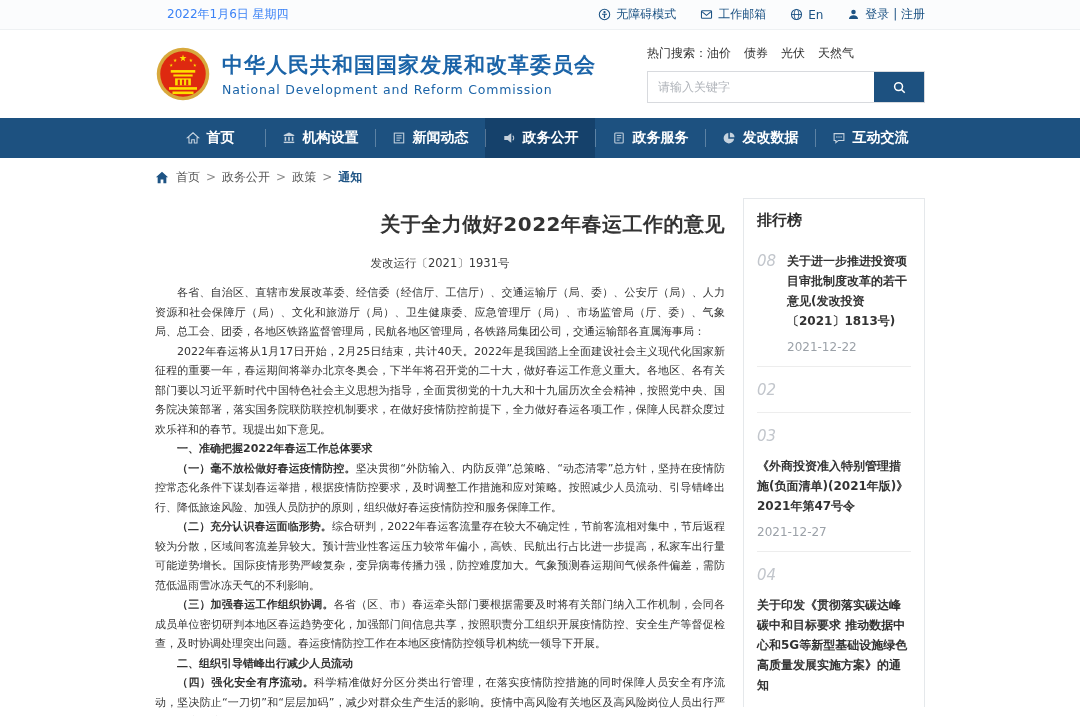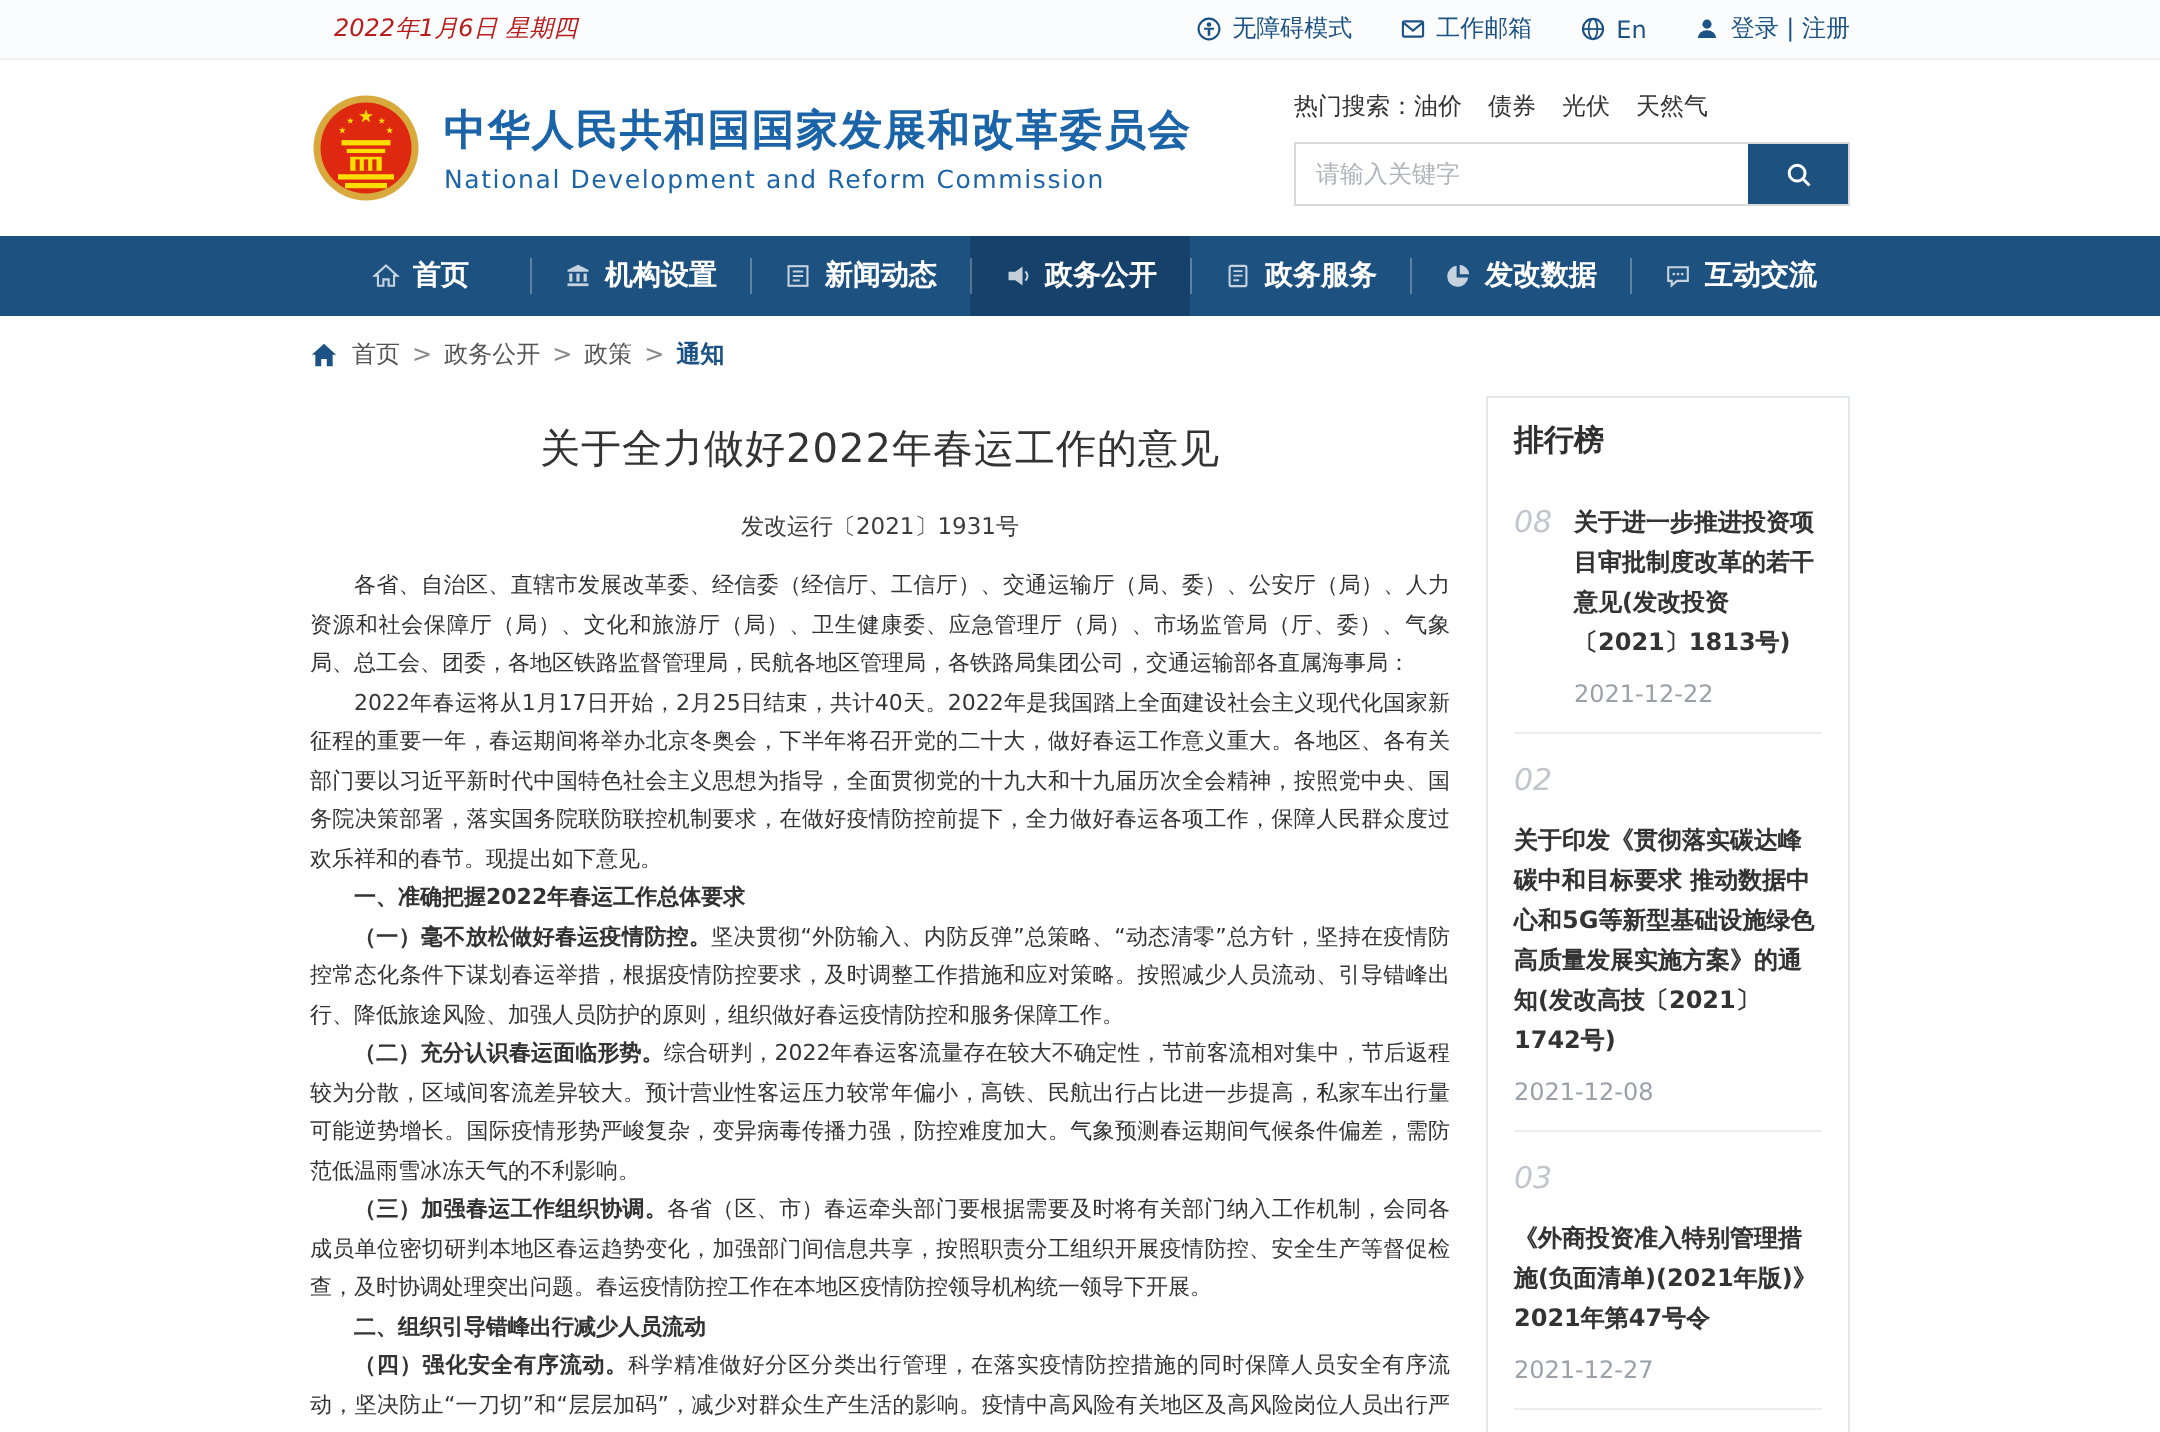--- a/index.html
+++ b/index.html
@@ -6,21 +6,21 @@
   html,body { width:1080px; height:716px; overflow:hidden; }
   body {
     font-family: "DejaVu Sans", "Liberation Sans", sans-serif;
     background:#fff; color:#333;
   }
   .inner { width:770px; margin:0 auto; }
 
   
   .topbar { height:30px; background:#fbfcfd; border-bottom:1px solid #eef1f3; }
   .topbar .inner { height:100%; display:flex; align-items:center; justify-content:space-between; font-size:12px; }
-  .topbar-date { color:#b91c1c; padding-left:12px;font-style:italic; }
+  .topbar-date { color:#3b82f6; padding-left:12px; }
   .topbar-links { display:flex; align-items:center; gap:24px; }
   .topbar-link { display:flex; align-items:center; gap:5px; color:var(--link-blue); cursor:pointer; white-space:nowrap; }
   .topbar-link svg { width:13px; height:13px; }
 
   
   .header { height:88px; background:#fff; }
   .header .inner { height:100%; display:flex; align-items:center; justify-content:space-between; }
   .brand { display:flex; align-items:center; gap:11px; }
   .emblem svg { width:56px; height:56px; display:block; }
   .brand-cn { font-size:21px; font-weight:bold; color:var(--brand-blue); letter-spacing:1px; white-space:nowrap; }
@@ -48,21 +48,21 @@
   
   .breadcrumb { padding:11px 0 9px; font-size:12px; color:#555; display:flex; align-items:center; }
   .breadcrumb svg { width:14px; height:13px; margin-right:7px; }
   .crumb { cursor:pointer; }
   .crumb.current { color:var(--link-blue); font-weight:bold; }
   .crumb-sep { margin:0 6px; color:#8a8a8a; }
 
   
   .content { display:flex; align-items:flex-start; }
   .article { flex:1; min-width:0; padding-right:18px; }
-  .article-title { text-align:center; font-size:20px; font-weight:normal; color:#333; margin-top:16px; letter-spacing:0.5px; }
+  .article-title { text-align:right; font-size:20px; font-weight:bold; color:#333; margin-top:16px; letter-spacing:0.5px; }
   .doc-number { text-align:center; font-size:11.5px; color:#3c3c3c; margin:18px 0 12px; }
   .article p { font-size:11px; line-height:19.5px; color:#333; text-indent:2em; text-align:justify; }
   .article p.heading { font-weight:bold; }
   .article p b { font-weight:bold; }
 
   
   .sidebar { width:182px; border:1px solid #e5e8eb; border-bottom:none; padding:12px 13px 0 13px; margin-top:3px; background:#fff; }
   .sidebar-title { font-size:15px; font-weight:bold; color:#2f2f2f; padding-bottom:8px; }
   .rank-item { display:flex; gap:10px; padding:13px 0 12px; }
   .rank-item + .rank-item { border-top:1px solid #ededed;flex-direction:column; }
@@ -268,24 +268,20 @@
       <div id="rank-list">
           <div class="rank-item">
             <span class="rank-num">08</span>
             <div class="rank-body">
               <div class="rank-title">关于进一步推进投资项目审批制度改革的若干意见(发改投资〔2021〕1813号)</div>
               <div class="rank-date">2021-12-22</div>
             </div>
           </div>
           <div class="rank-item">
             <span class="rank-num">02</span>
-            <div class="rank-body">
-              <div class="rank-title">关于印发《贯彻落实碳达峰碳中和目标要求 推动数据中心和5G等新型基础设施绿色高质量发展实施方案》的通知(发改高技〔2021〕1742号)</div>
-              <div class="rank-date">2021-12-08</div>
-            </div>
           </div>
           <div class="rank-item">
             <span class="rank-num">03</span>
             <div class="rank-body">
               <div class="rank-title">《外商投资准入特别管理措施(负面清单)(2021年版)》 2021年第47号令</div>
               <div class="rank-date">2021-12-27</div>
             </div>
           </div>
           <div class="rank-item">
             <span class="rank-num">04</span>

